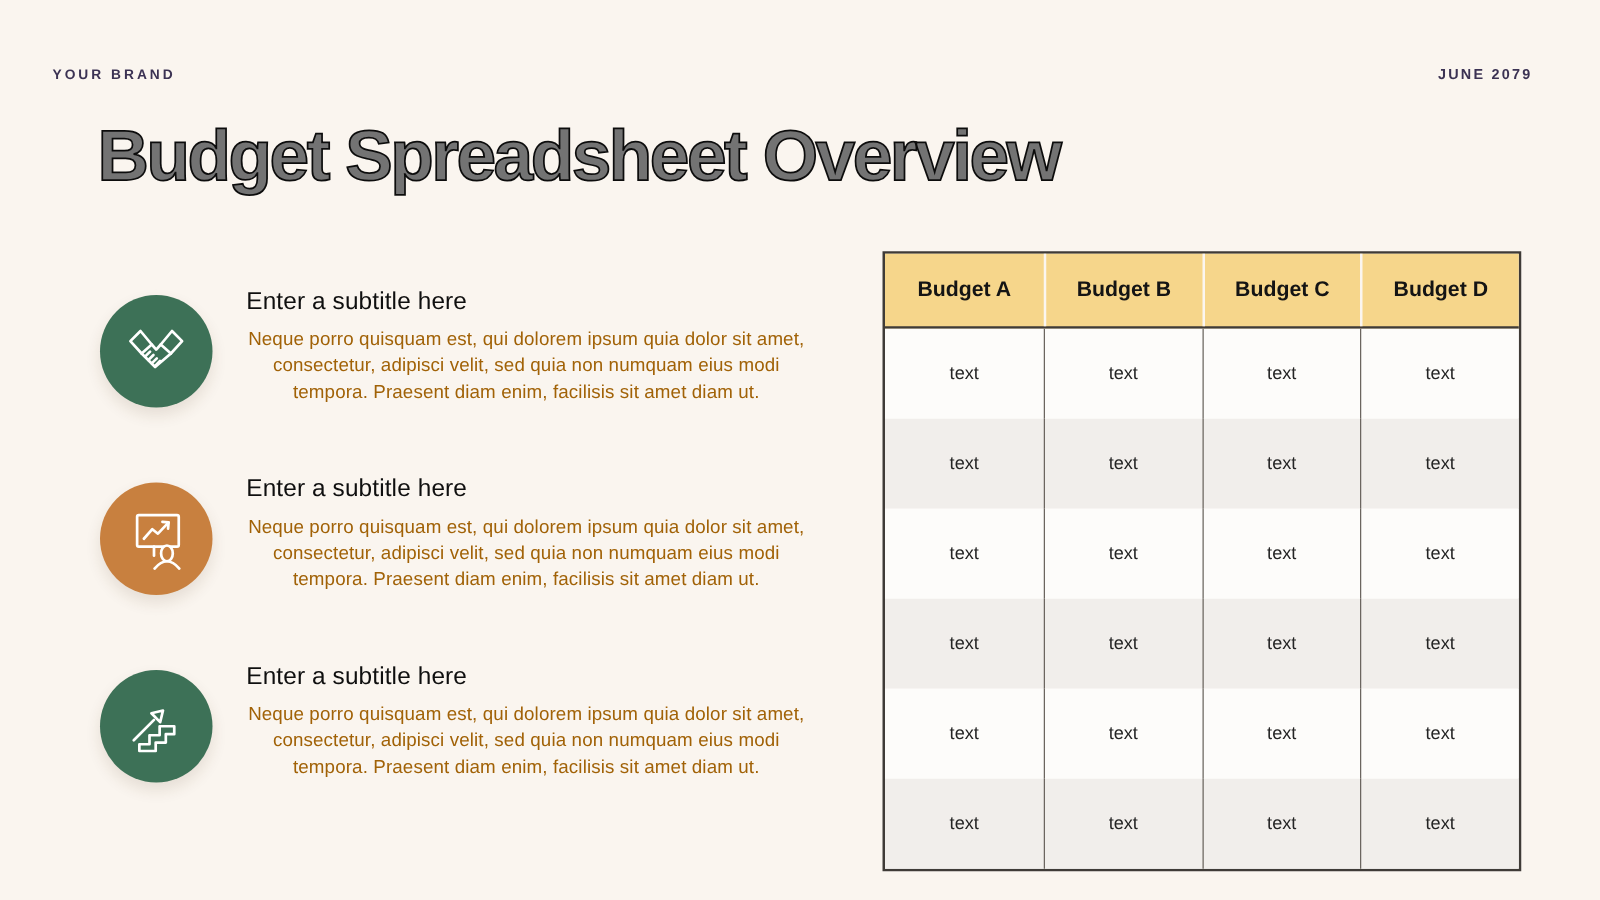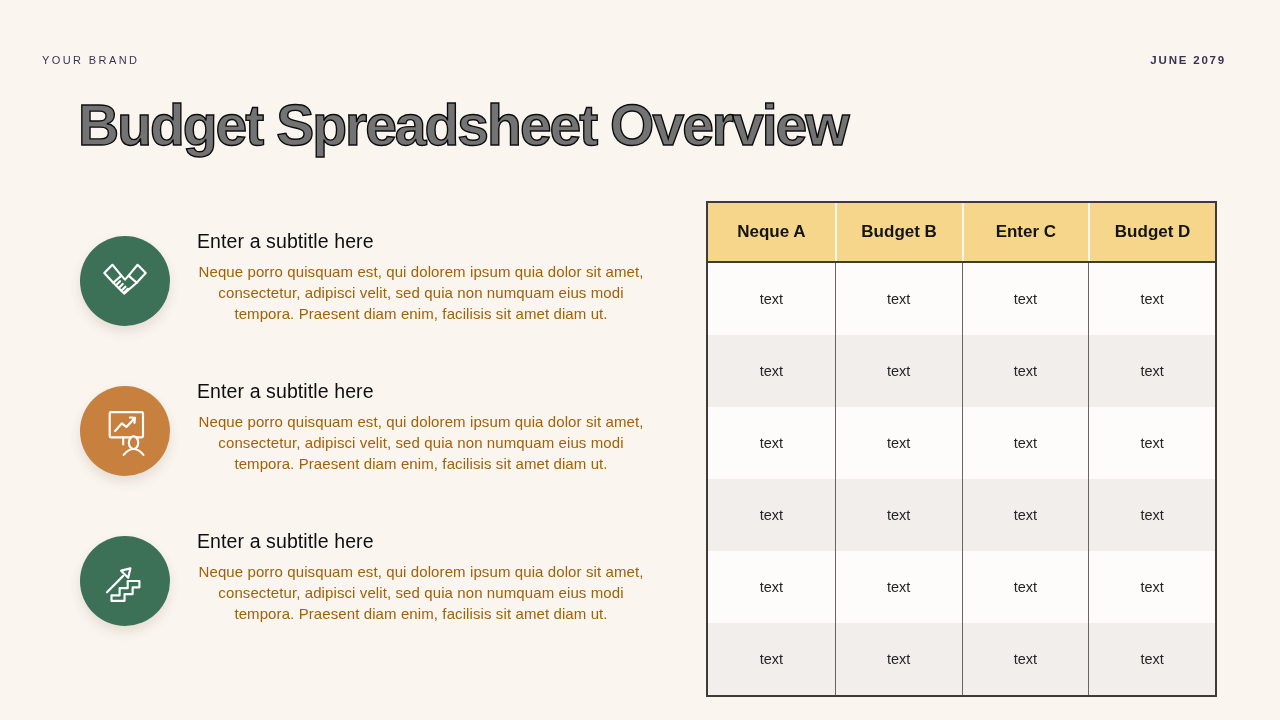--- a/index.html
+++ b/index.html
@@ -8,21 +8,21 @@
     background: #faf5ef;
     font-family: "Liberation Sans", sans-serif;
     position: relative;
     overflow: hidden;
   }
   .slide { position: absolute; inset: 0; }
 
   
   .brand {
     position: absolute; left: 42px; top: 54px;
-    font-size: 11px; font-weight: normal; letter-spacing: 2.4px;
+    font-size: 11px; font-weight: bold; letter-spacing: 2.4px;
     color: #3b3253;
   }
   .date {
     position: absolute; right: 54px; top: 54px;
     font-size: 11.5px; font-weight: bold; letter-spacing: 1.8px;
     color: #3b3253;
   }
 
   
   .title {
@@ -138,23 +138,23 @@
       </svg>
     </div>
     <div class="feature-text">
       <div class="feature-heading">Enter a subtitle here</div>
       <div class="feature-body">Neque porro quisquam est, qui dolorem ipsum quia dolor sit amet, consectetur, adipisci velit, sed quia non numquam eius modi tempora. Praesent diam enim, facilisis sit amet diam ut.</div>
     </div>
   </div>
 
   <div class="budget-table">
     <div class="thead" style="background: rgb(246, 214, 139); color: rgb(246, 214, 139);">
-      <div class="th">Neque A</div>
+      <div class="th">Budget A</div>
       <div class="th">Budget B</div>
-      <div class="th">Enter C</div>
+      <div class="th">Budget C</div>
       <div class="th">Budget D</div>
     </div>
     <div class="tbody">
       <div class="tr">
         <div class="td">text</div>
         <div class="td">text</div>
         <div class="td">text</div>
         <div class="td">text</div>
       </div>
       <div class="tr">

